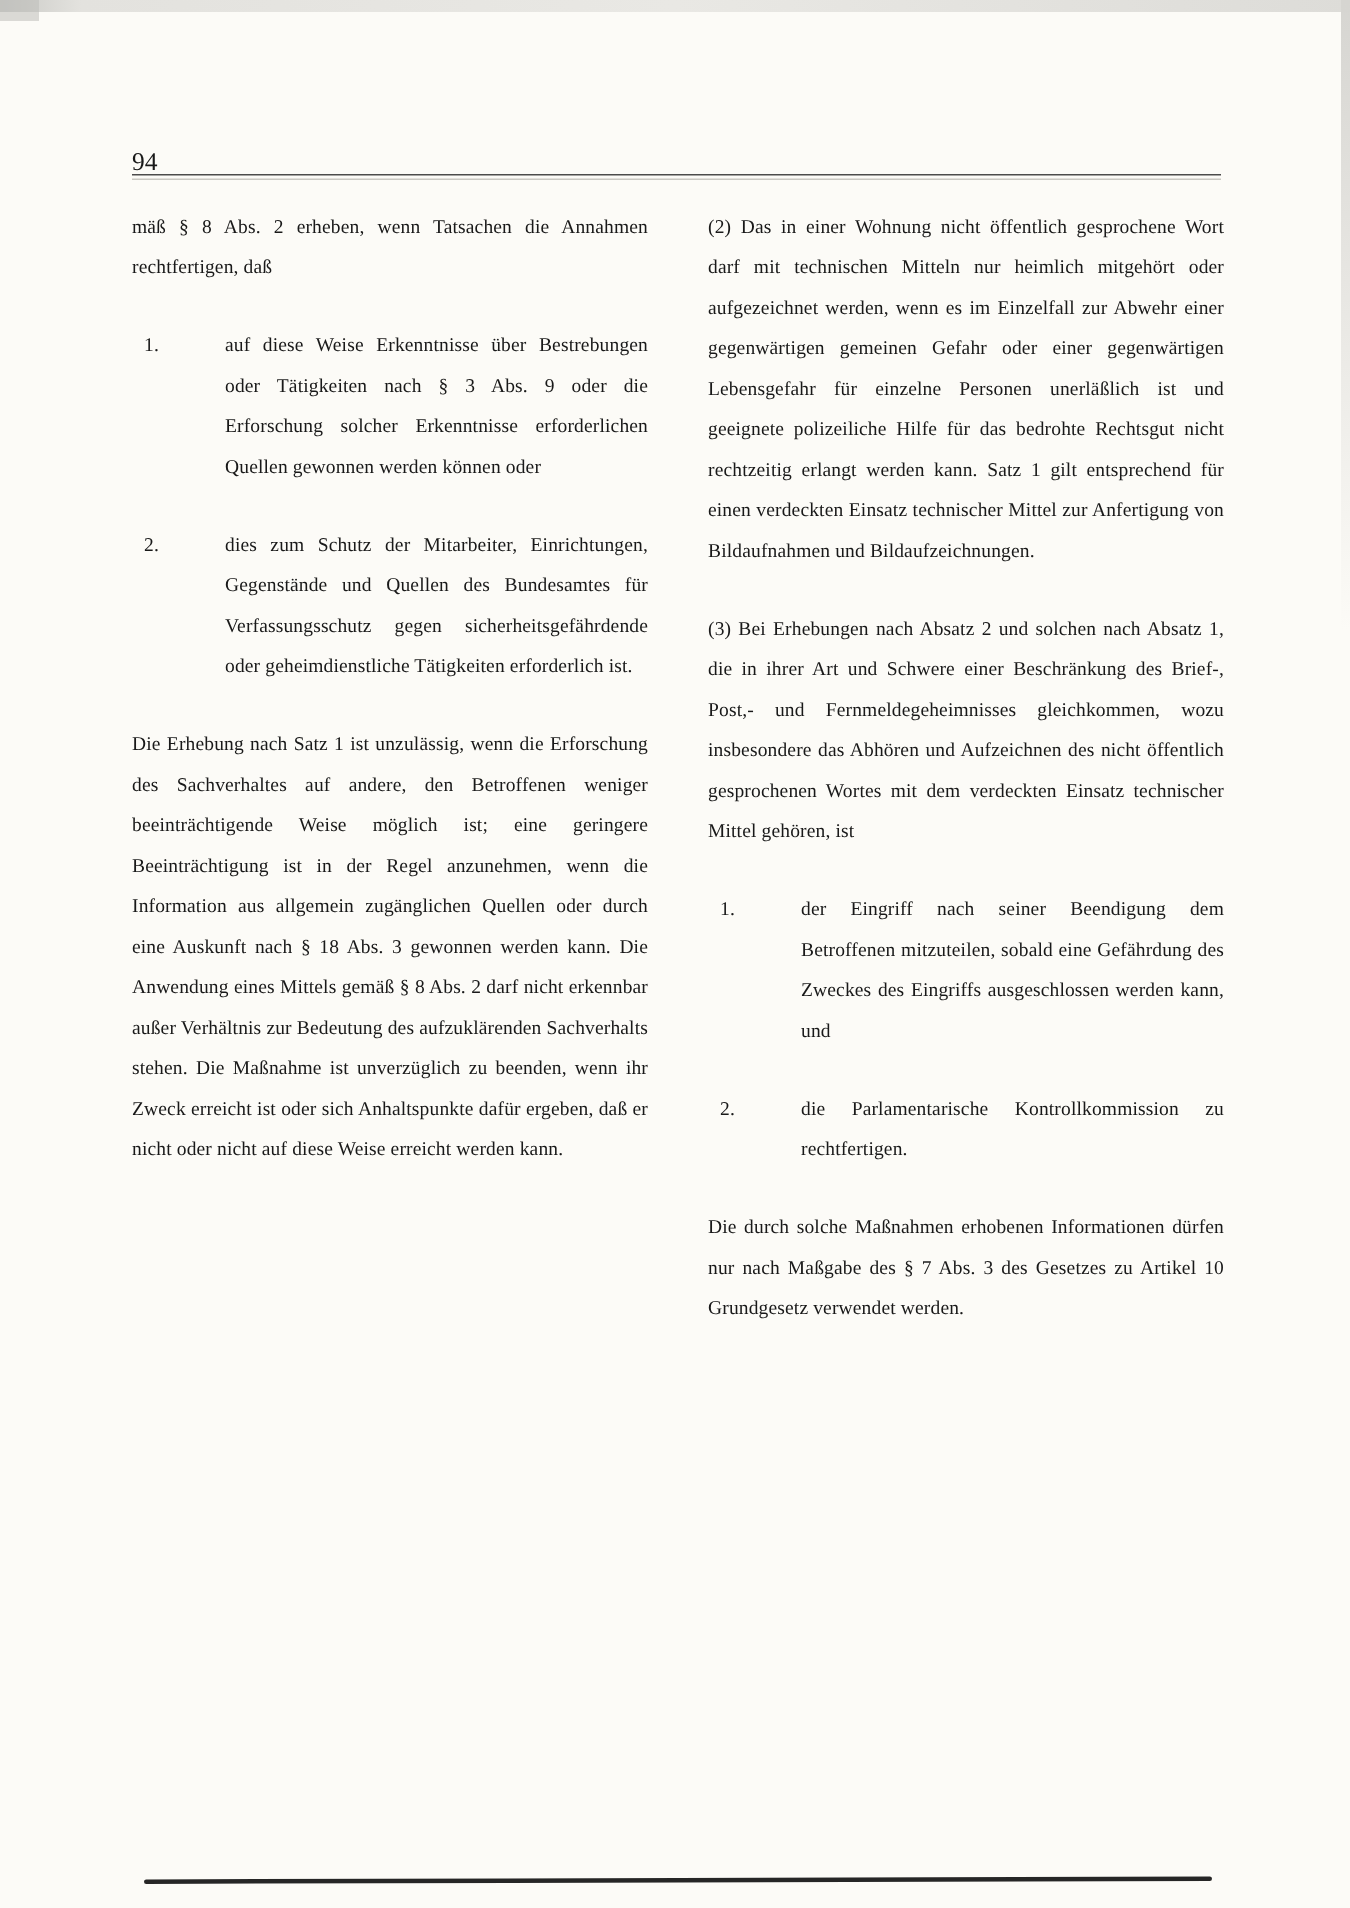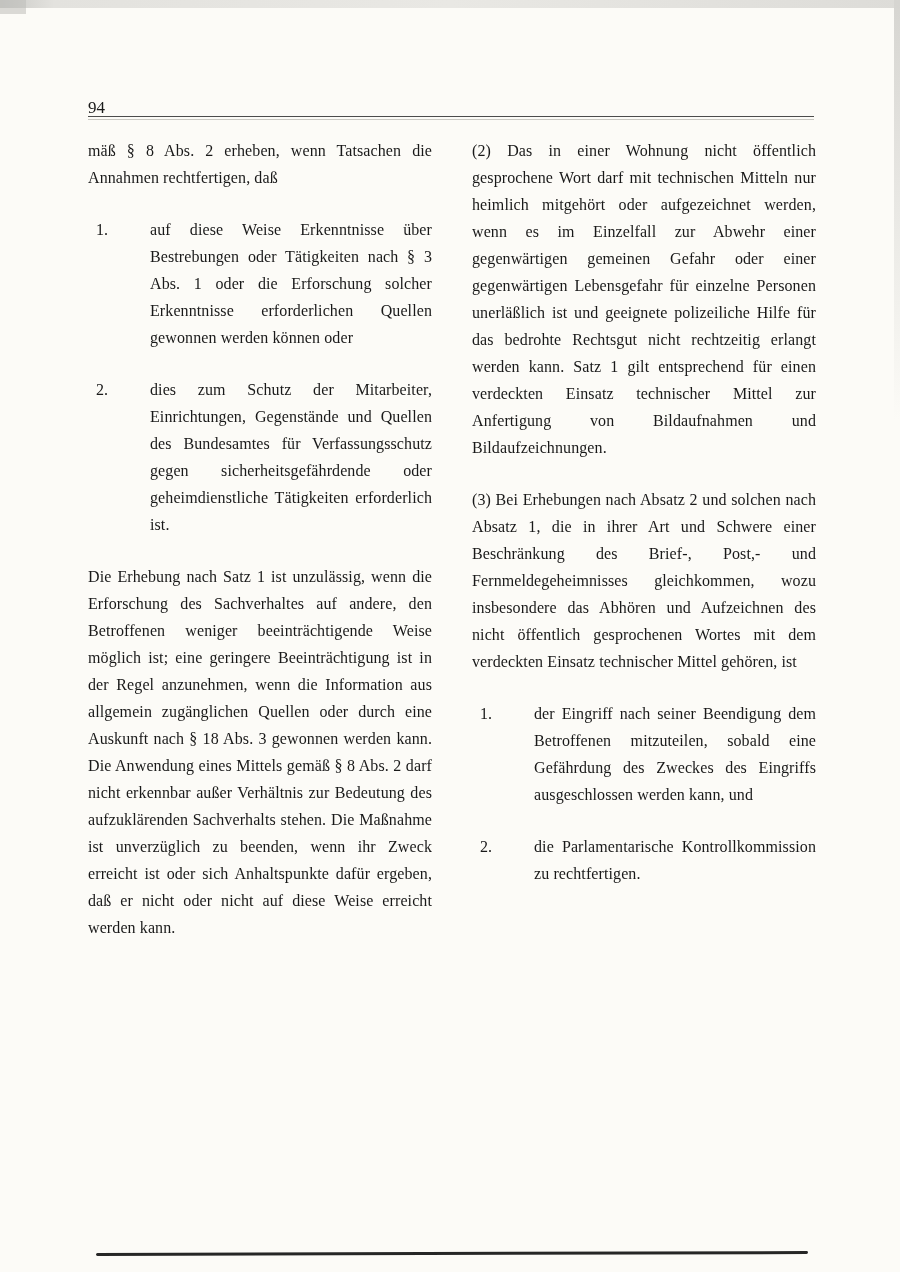--- a/index.html
+++ b/index.html
@@ -80,21 +80,21 @@
     border-top: 1px solid #c9c8c2;
   }
   
   .columns {
     display: flex;
     margin: 20px 84px 0 88px;
     gap: 40px;
   }
   .col {
     width: 344px;
-    font-size: 16px;
+    font-size: 13px;
     line-height: 27px;
     text-align: justify;
     letter-spacing: 0.1px;
   }
   .para { margin: 0; }
   .para + .para,
   .list-item + .para,
   .para + .list-item,
   .list-item + .list-item {
     margin-top: 25px;
@@ -128,21 +128,21 @@
 
   <div class="rule"></div>
 
   <div class="columns">
 
     <div class="col">
       <p class="para">mäß § 8 Abs. 2 erheben, wenn Tatsachen die Annahmen rechtfertigen, daß</p>
 
       <div class="list-item">
         <span class="li-num">1.</span>
-        <span class="li-text">auf diese Weise Erkenntnisse über Bestrebungen oder Tätigkeiten nach § 3 Abs. 1 oder die Erforschung solcher Erkenntnisse erforderlichen Quellen gewonnen werden können oder</span>
+        <span class="li-text">auf diese Weise Erkenntnisse über Bestrebungen oder Tätigkeiten nach § 3 Abs. 9 oder die Erforschung solcher Erkenntnisse erforderlichen Quellen gewonnen werden können oder</span>
       </div>
 
       <div class="list-item">
         <span class="li-num">2.</span>
         <span class="li-text">dies zum Schutz der Mitarbeiter, Einrichtungen, Gegenstände und Quellen des Bundesamtes für Verfassungsschutz gegen sicherheitsgefährdende oder geheimdienstliche Tätigkeiten erforderlich ist.</span>
       </div>
 
       <p class="para">Die Erhebung nach Satz 1 ist unzulässig, wenn die Erforschung des Sachverhaltes auf andere, den Betroffenen weniger beeinträchtigende Weise möglich ist; eine geringere Beeinträchtigung ist in der Regel anzunehmen, wenn die Information aus allgemein zugänglichen Quellen oder durch eine Auskunft nach § 18 Abs. 3 gewonnen werden kann. Die Anwendung eines Mittels gemäß § 8 Abs. 2 darf nicht erkennbar außer Verhältnis zur Bedeutung des aufzuklärenden Sachverhalts stehen. Die Maßnahme ist unverzüglich zu beenden, wenn ihr Zweck erreicht ist oder sich Anhaltspunkte dafür ergeben, daß er nicht oder nicht auf diese Weise erreicht werden kann.</p>
     </div>
 
@@ -154,19 +154,20 @@
       <div class="list-item">
         <span class="li-num">1.</span>
         <span class="li-text">der Eingriff nach seiner Beendigung dem Betroffenen mitzuteilen, sobald eine Gefährdung des Zweckes des Eingriffs ausgeschlossen werden kann, und</span>
       </div>
 
       <div class="list-item">
         <span class="li-num">2.</span>
         <span class="li-text">die Parlamentarische Kontrollkommission zu rechtfertigen.</span>
       </div>
 
+      <p class="para">Die durch solche Maßnahmen erhobenen Informationen dürfen nur nach Maßgabe des § 7 Abs. 3 des Gesetzes zu Artikel 10 Grundgesetz verwendet werden.</p>
     </div>
 
   </div>
 
   <div class="scan-bottom-line"></div>
 
 </div>
 
 </body></html>

